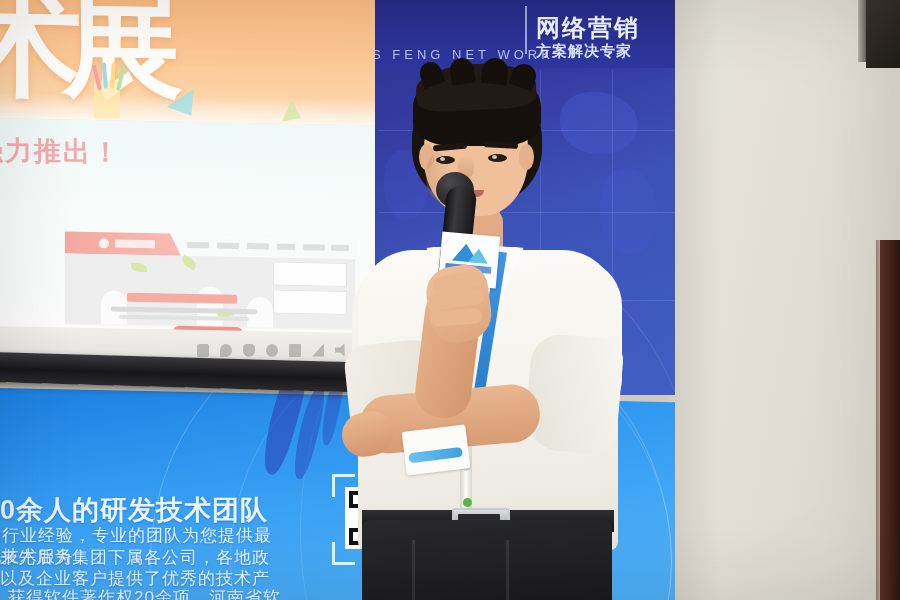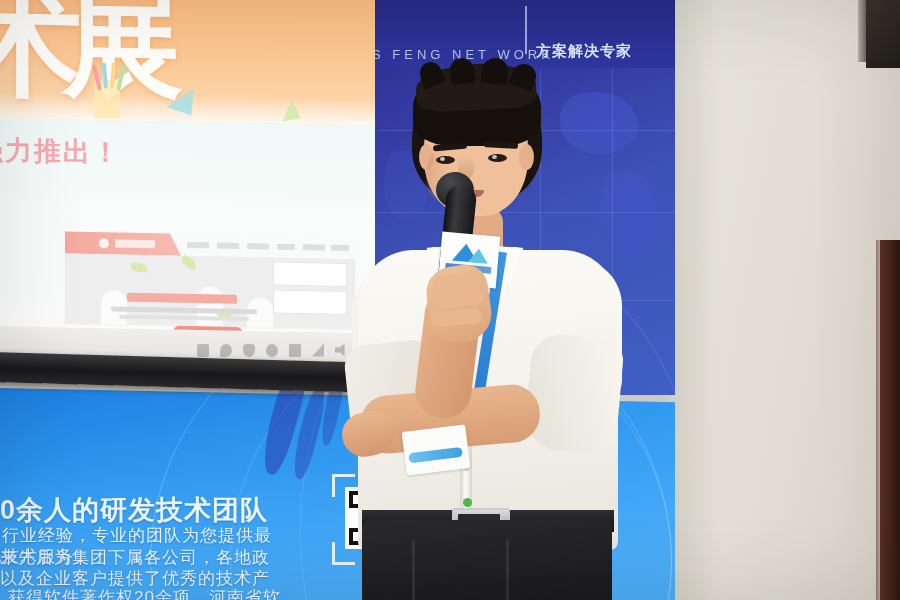--- a/index.html
+++ b/index.html
@@ -211,20 +211,21 @@
     <div class="map-blob" style="left:384px;top:150px;width:44px;height:70px;opacity:.5;"></div>
     <div class="grid-l" style="left:540px;top:70px;width:1px;height:326px;"></div>
     <div class="grid-l" style="left:612px;top:70px;width:1px;height:326px;"></div>
     <div class="grid-l" style="left:470px;top:70px;width:1px;height:326px;opacity:.5;"></div>
     <div class="grid-l" style="left:378px;top:130px;width:297px;height:1px;"></div>
     <div class="grid-l" style="left:378px;top:212px;width:297px;height:1px;"></div>
     <div class="grid-l" style="left:378px;top:300px;width:297px;height:1px;"></div>
 
     <div class="bn-en" style="left:372px;top:47px;">S FENG NET WORK</div>
     <div class="bn-div" style="left:525px;top:6px;height:48px;"></div>
+    <div class="bn-r1" style="left:536px;top:12px;font-size:24px;">网络营销</div>
     <div class="bn-r2" style="left:536px;top:42px;font-size:15px;">方案解决专家</div>
 
     <div class="banner-low"></div>
     <div class="banner-low2"></div>
 
     <div class="gl-arc" style="left:150px;top:300px;width:520px;height:520px;"></div>
     <div class="gl-arc" style="left:230px;top:330px;width:440px;height:460px;opacity:.7;"></div>
     <div class="gl-arc" style="left:300px;top:250px;width:400px;height:560px;opacity:.55;"></div>
     <div class="brush" style="left:272px;top:356px;width:26px;height:120px;transform:rotate(16deg);"></div>
     <div class="brush" style="left:300px;top:384px;width:18px;height:96px;transform:rotate(14deg);opacity:.45;"></div>

